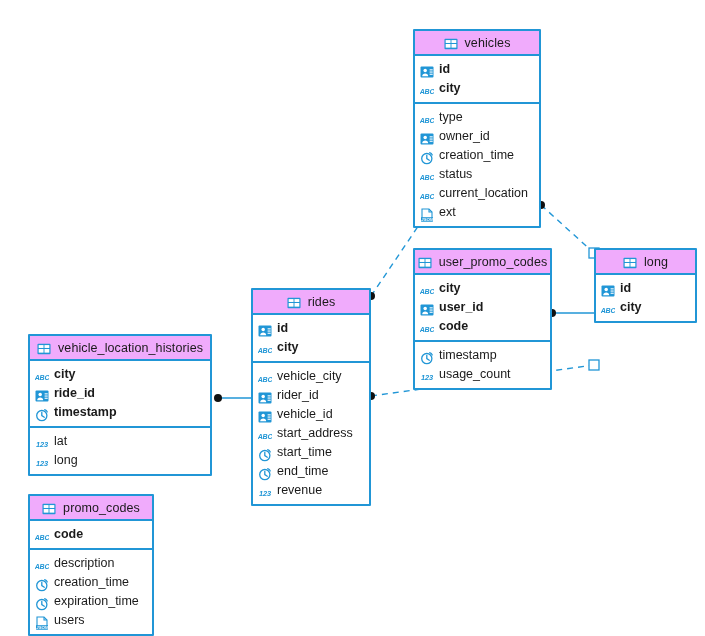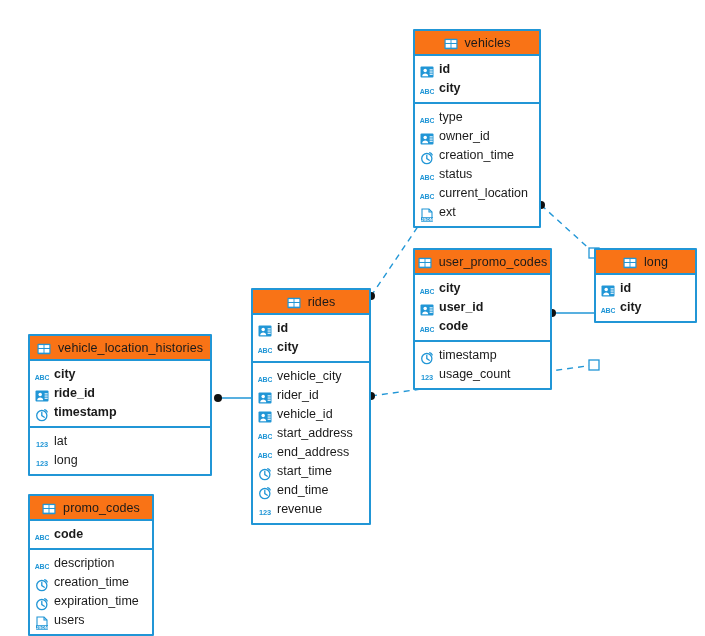--- a/index.html
+++ b/index.html
@@ -19,21 +19,21 @@
     background:#ffffff;
     border:2px solid #2196d6;
     border-radius:1px;
   }
   .tbl-header{
     box-sizing:border-box;
     height:25px;
     display:flex;align-items:center;justify-content:center;
     gap:6px;
     border-bottom:2px solid #2196d6;
-    background:#f97316;
+    background:#f0abfc;
     padding:0 24px;
   }
   .tbl-title{
     font-size:12.5px;
     color:#1a1a1a;
     white-space:nowrap;
     letter-spacing:0.1px;
   }
   .section{
     box-sizing:border-box;
@@ -54,20 +54,21 @@
     line-height:19px;
   }
   .key .fname{font-weight:bold;}
 
   
   .ico{
     width:14px;height:14px;
     flex:0 0 14px;
     display:inline-block;
     position:relative;
+    font-style:italic;
   }
   .ico svg{display:block;width:14px;height:14px;}
 
   
   .ico-table{width:15px;height:12px;flex:0 0 15px;}
 </style>
 </head>
 <body>
 
 <div id="canvas">
@@ -372,28 +373,20 @@
           <div class="field">
             <span class="ico">
               <svg viewBox="0 0 16 14">
                 <text x="8" y="10.5" text-anchor="middle" font-family="Liberation Sans, sans-serif" font-size="8" font-weight="bold" fill="#2196d6" letter-spacing="-0.3">ABC</text>
               </svg>
             </span>
             <span class="fname">start_address</span>
           </div>
           <div class="field">
             <span class="ico">
-              <svg viewBox="0 0 16 14">
-                <text x="8" y="10.5" text-anchor="middle" font-family="Liberation Sans, sans-serif" font-size="8" font-weight="bold" fill="#2196d6" letter-spacing="-0.3">ABC</text>
-              </svg>
-            </span>
-            <span class="fname">end_address</span>
-          </div>
-          <div class="field">
-            <span class="ico">
               <svg viewBox="0 0 14 14">
                 <circle cx="6.8" cy="7.6" r="5.1" fill="none" stroke="#2196d6" stroke-width="1.3"></circle>
                 <path d="M6.8 4.3 L6.8 7.6 L9.3 9.2" fill="none" stroke="#2196d6" stroke-width="1.3" stroke-linecap="round"></path>
                 <path d="M9.7 1.6 a4 4 0 0 1 2.6 2.3" fill="none" stroke="#2196d6" stroke-width="1.2" stroke-linecap="round"></path>
               </svg>
             </span>
             <span class="fname">start_time</span>
           </div>
           <div class="field">
             <span class="ico">

